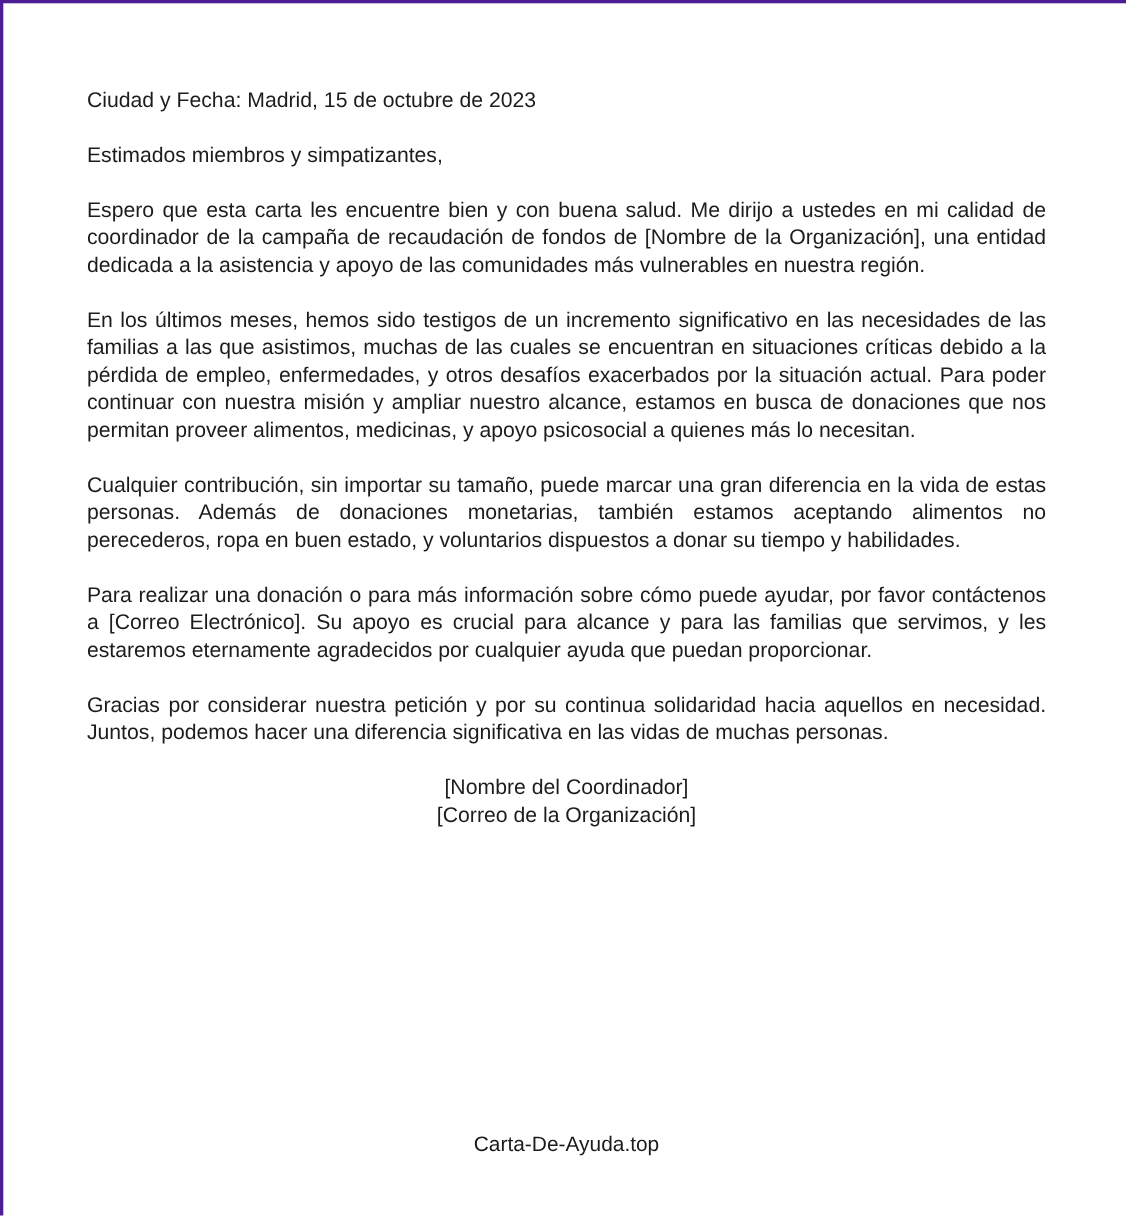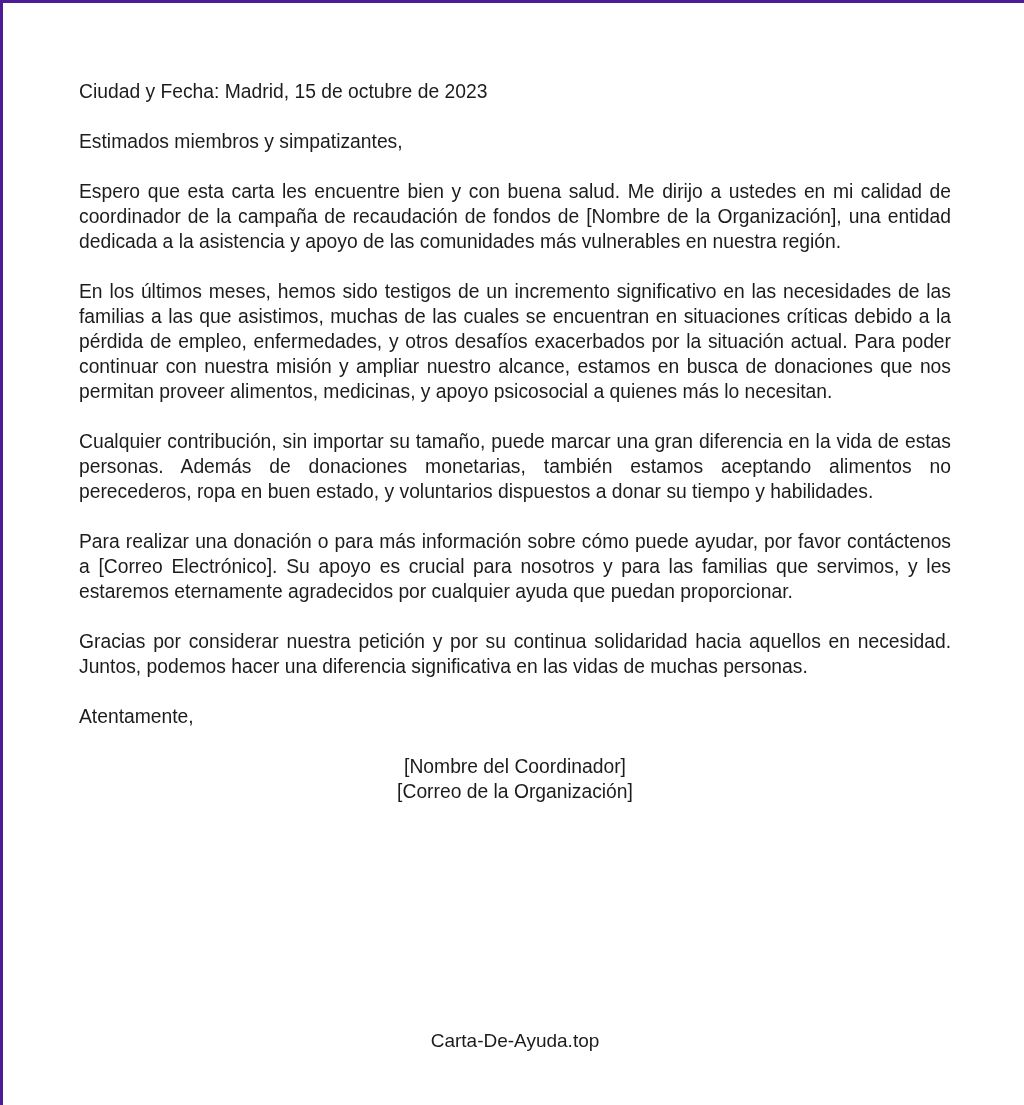--- a/index.html
+++ b/index.html
@@ -52,22 +52,21 @@
 </head>
 <body>
 
 <div class="page">
   <div class="letter">
     <p class="left">Ciudad y Fecha: Madrid, 15 de octubre de 2023</p>
     <p class="left">Estimados miembros y simpatizantes,</p>
     <p>Espero que esta carta les encuentre bien y con buena salud. Me dirijo a ustedes en mi calidad de coordinador de la campaña de recaudación de fondos de [Nombre de la Organización], una entidad dedicada a la asistencia y apoyo de las comunidades más vulnerables en nuestra región.</p>
     <p>En los últimos meses, hemos sido testigos de un incremento significativo en las necesidades de las familias a las que asistimos, muchas de las cuales se encuentran en situaciones críticas debido a la pérdida de empleo, enfermedades, y otros desafíos exacerbados por la situación actual. Para poder continuar con nuestra misión y ampliar nuestro alcance, estamos en busca de donaciones que nos permitan proveer alimentos, medicinas, y apoyo psicosocial a quienes más lo necesitan.</p>
     <p>Cualquier contribución, sin importar su tamaño, puede marcar una gran diferencia en la vida de estas personas. Además de donaciones monetarias, también estamos aceptando alimentos no perecederos, ropa en buen estado, y voluntarios dispuestos a donar su tiempo y habilidades.</p>
-    <p>Para realizar una donación o para más información sobre cómo puede ayudar, por favor contáctenos a [Correo Electrónico]. Su apoyo es crucial para nosotros y para las familias que servimos, y les estaremos eternamente agradecidos por cualquier ayuda que puedan proporcionar.</p>
+    <p>Para realizar una donación o para más información sobre cómo puede ayudar, por favor contáctenos a [Correo Electrónico]. Su apoyo es crucial para alcance y para las familias que servimos, y les estaremos eternamente agradecidos por cualquier ayuda que puedan proporcionar.</p>
     <p>Gracias por considerar nuestra petición y por su continua solidaridad hacia aquellos en necesidad. Juntos, podemos hacer una diferencia significativa en las vidas de muchas personas.</p>
-    <p class="left">Atentamente,</p>
     <div class="signature">
       <div>[Nombre del Coordinador]</div>
       <div>[Correo de la Organización]</div>
     </div>
   </div>
   <div class="footer">Carta-De-Ayuda.top</div>
 </div>
 
 </body></html>

